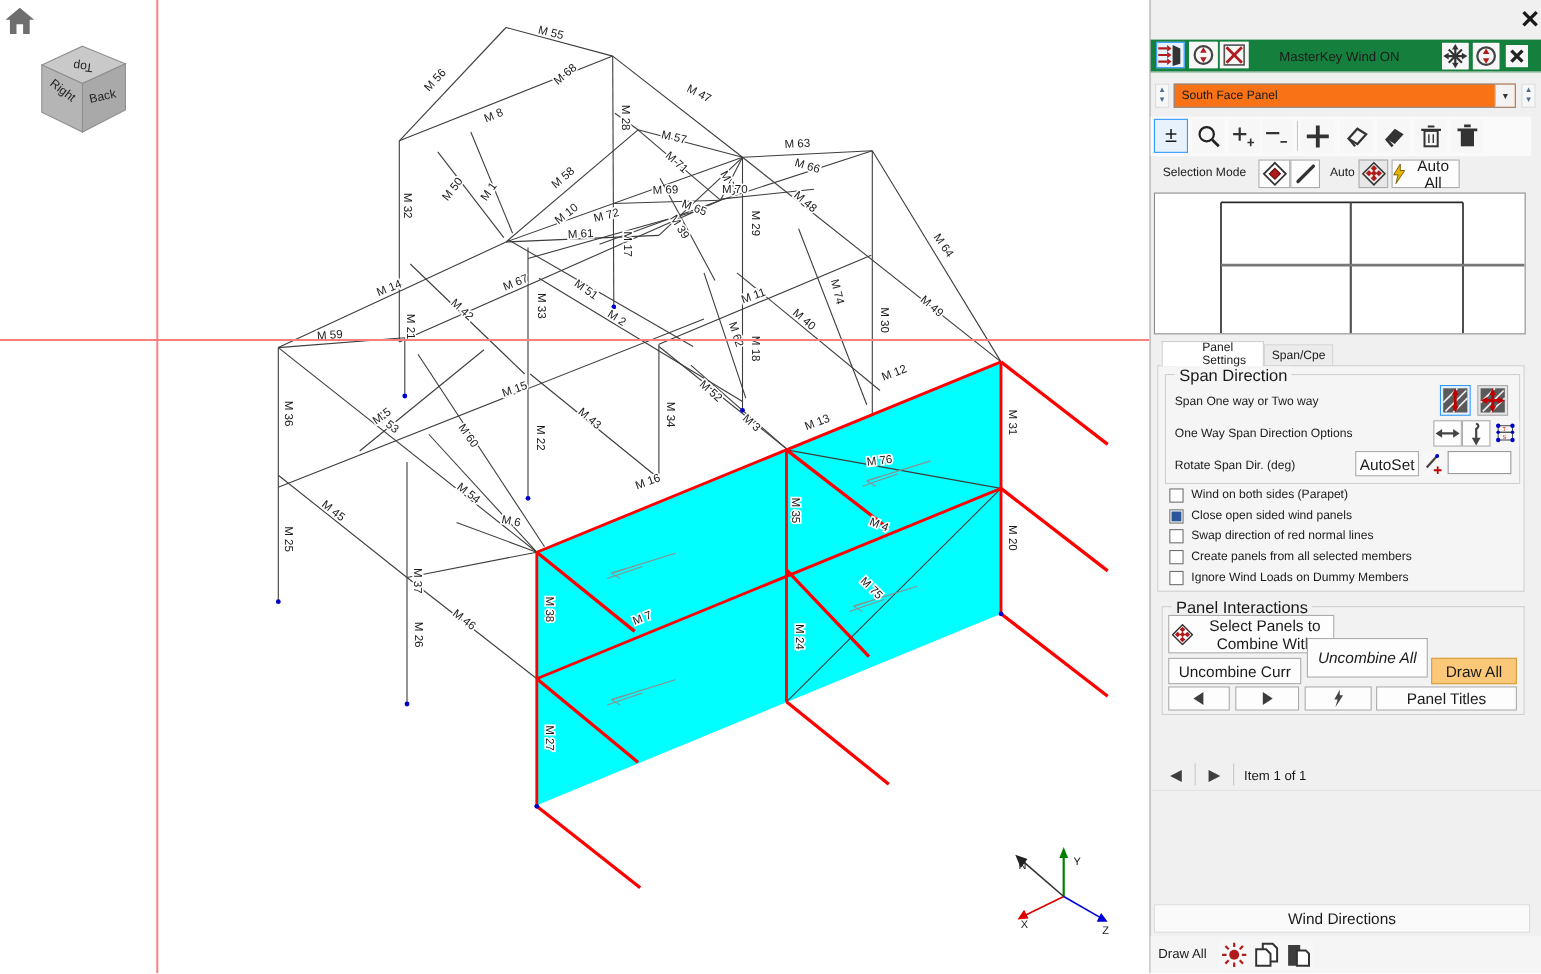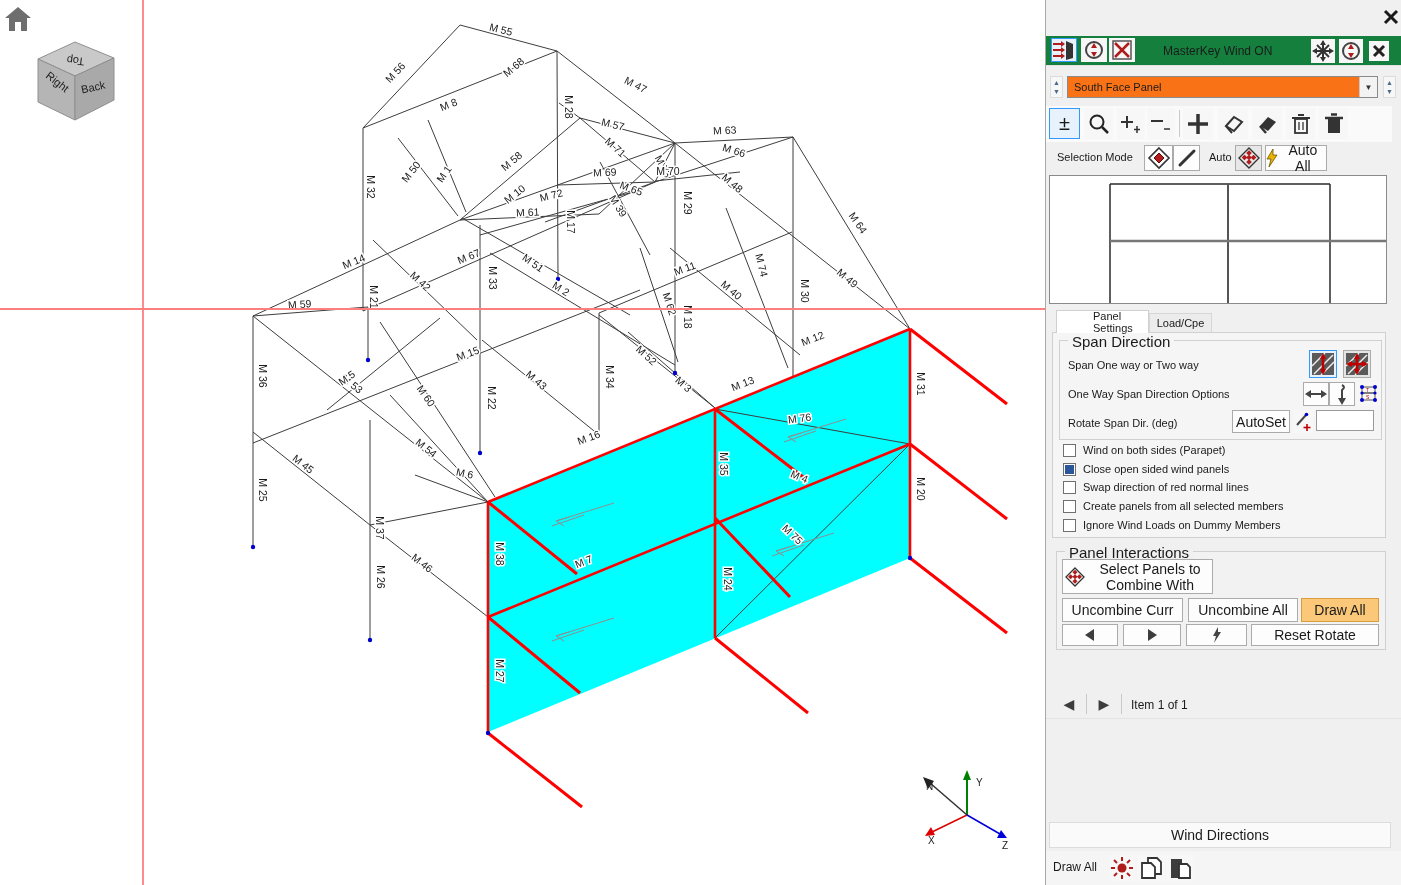--- a/index.html
+++ b/index.html
@@ -441,21 +441,21 @@
         <line x1="280" y1="8" x2="280" y2="127" stroke="#2a2a2a" stroke-width="1.5"></line>
         <line x1="178" y1="8" x2="178" y2="127" stroke="#555" stroke-width="2"></line>
         <line x1="60" y1="65" x2="336" y2="65" stroke="#777" stroke-width="2.5"></line>
       </svg>
     </div>
 
     <div class="tab active" style="left:10px;top:310px;width:93px;height:23px;padding-left:36px;">
       <span>Panel Settings</span>
     </div>
     <div class="tab inactive" style="left:103px;top:313px;width:63px;height:20px;">
-      <span>Load/Cpe</span>
+      <span>Span/Cpe</span>
     </div>
 
     <div class="abs" style="left:6px;top:332px;width:334px;height:206px;background:#f5f5f5;border:1px solid #d0d0d0;box-sizing:border-box;"></div>
 
     <div class="groupbox" style="left:13px;top:340px;width:321px;height:98px;">
       <div class="grouplabel">Span Direction</div>
       <div class="label" style="left:8px;top:18px;">Span One way or Two way</div>
       <div class="ib sel abs" style="left:249px;top:9px;width:28px;height:28px;">
         <svg width="24" height="24">
           <rect x="1" y="1" width="22" height="22" fill="#5a5a5a"></rect>
@@ -552,38 +552,38 @@
               <rect x="8.2" y="3.5" width="3.6" height="3.6" transform="rotate(45 10 5.3)"></rect>
               <rect x="8.2" y="12.5" width="3.6" height="3.6" transform="rotate(45 10 14.3)"></rect>
               <rect x="3.8" y="8" width="3.6" height="3.6" transform="rotate(45 5.6 9.8)"></rect>
               <rect x="12.6" y="8" width="3.6" height="3.6" transform="rotate(45 14.4 9.8)"></rect>
               <rect x="8.2" y="8" width="3.6" height="3.6" transform="rotate(45 10 9.8)"></rect>
             </g>
         </svg>
         <span>Select Panels to Combine With</span>
       </div>
       <div class="txtbtn abs" style="left:5px;top:46px;width:121px;height:24px;">Uncombine Curr</div>
-      <div class="txtbtn abs" style="left:131px;top:46px;width:110px;height:24px;">Uncombine All</div>
+      <div class="txtbtn abs" style="left:131px;top:28px;width:110px;height:36px;font-style:italic;">Uncombine All</div>
       <div class="txtbtn orange abs" style="left:244px;top:46px;width:78px;height:24px;">Draw All</div>
       <div class="txtbtn abs" style="left:5px;top:72px;width:56px;height:22px;">
         <svg width="14" height="14">
             <polygon points="11,1 11,13 2,7" fill="#3d3d3d"></polygon>
           </svg>
       </div>
       <div class="txtbtn abs" style="left:66px;top:72px;width:58px;height:22px;">
         <svg width="14" height="14">
             <polygon points="3,1 3,13 12,7" fill="#3d3d3d"></polygon>
           </svg>
       </div>
       <div class="txtbtn abs" style="left:129px;top:72px;width:61px;height:22px;">
         <svg width="10" height="16">
             <polygon points="6,0 1,9 4,9 2,16 9,5 6,5" fill="#444"></polygon>
           </svg>
       </div>
-      <div class="txtbtn abs" style="left:194px;top:72px;width:128px;height:22px;">Reset Rotate</div>
+      <div class="txtbtn abs" style="left:194px;top:72px;width:128px;height:22px;">Panel Titles</div>
     </div>
 
 
     <div class="abs" style="left:0;top:690px;width:356px;height:28px;border-bottom:1px solid #e3e3e3;">
       <div class="navarrow abs" style="left:13px;top:4px;width:20px;height:20px;">◀</div>
       <div class="vsep" style="left:40px;top:4px;height:20px;"></div>
       <div class="navarrow abs" style="left:48px;top:4px;width:20px;height:20px;">▶</div>
       <div class="vsep" style="left:75px;top:4px;height:20px;"></div>
       <div class="label" style="left:85px;top:8px;font-size:12px;">Item 1 of 1</div>
     </div>

